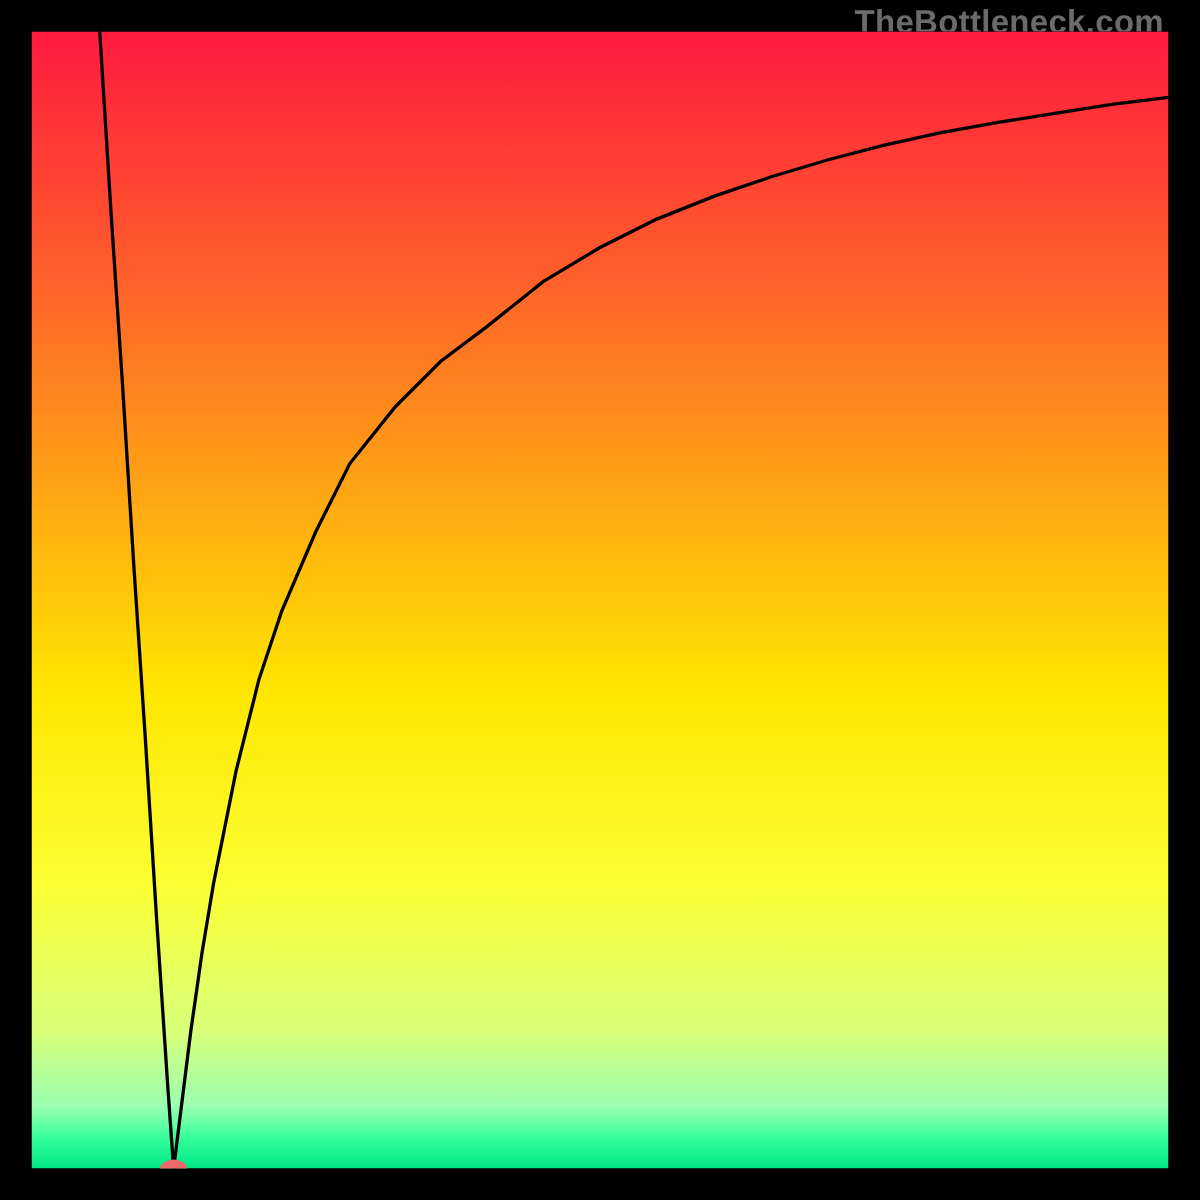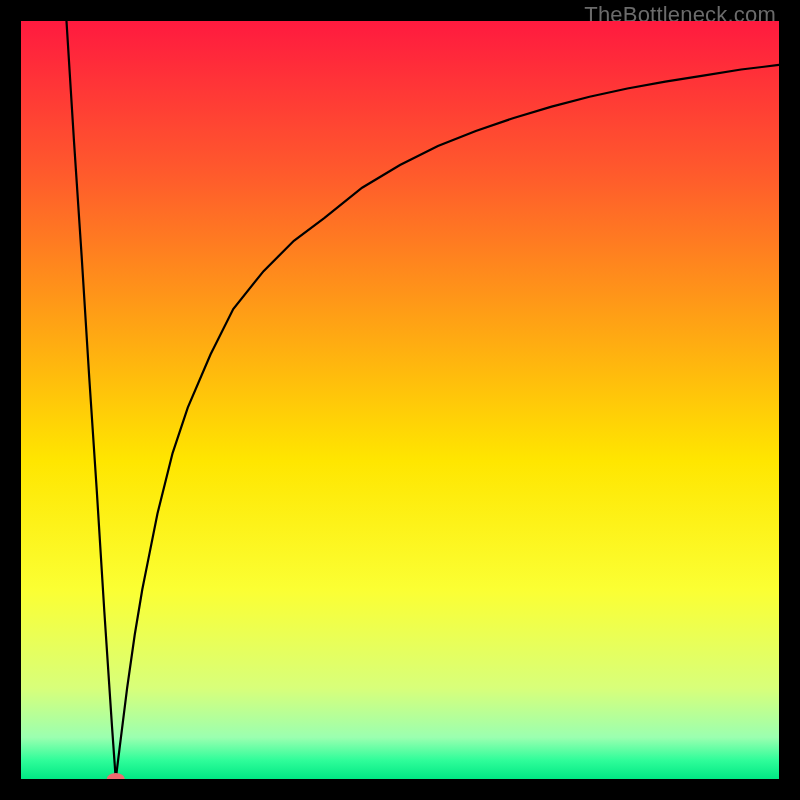--- a/index.html
+++ b/index.html
@@ -25,21 +25,21 @@
     top: 0;
     width: 758px;
     height: 758px;
   }
   .watermark {
     position: absolute;
     top: 2px;
     right: 24px;
     color: #6b6b6b;
     font-size: 22px;
-    font-weight: 400;
+    font-weight: 700;
     letter-spacing: 0.2px;
     user-select: none;
   }
   svg { display: block; }
 </style>
 </head>
 <body>
 
 <div class="watermark">TheBottleneck.com</div>
 

